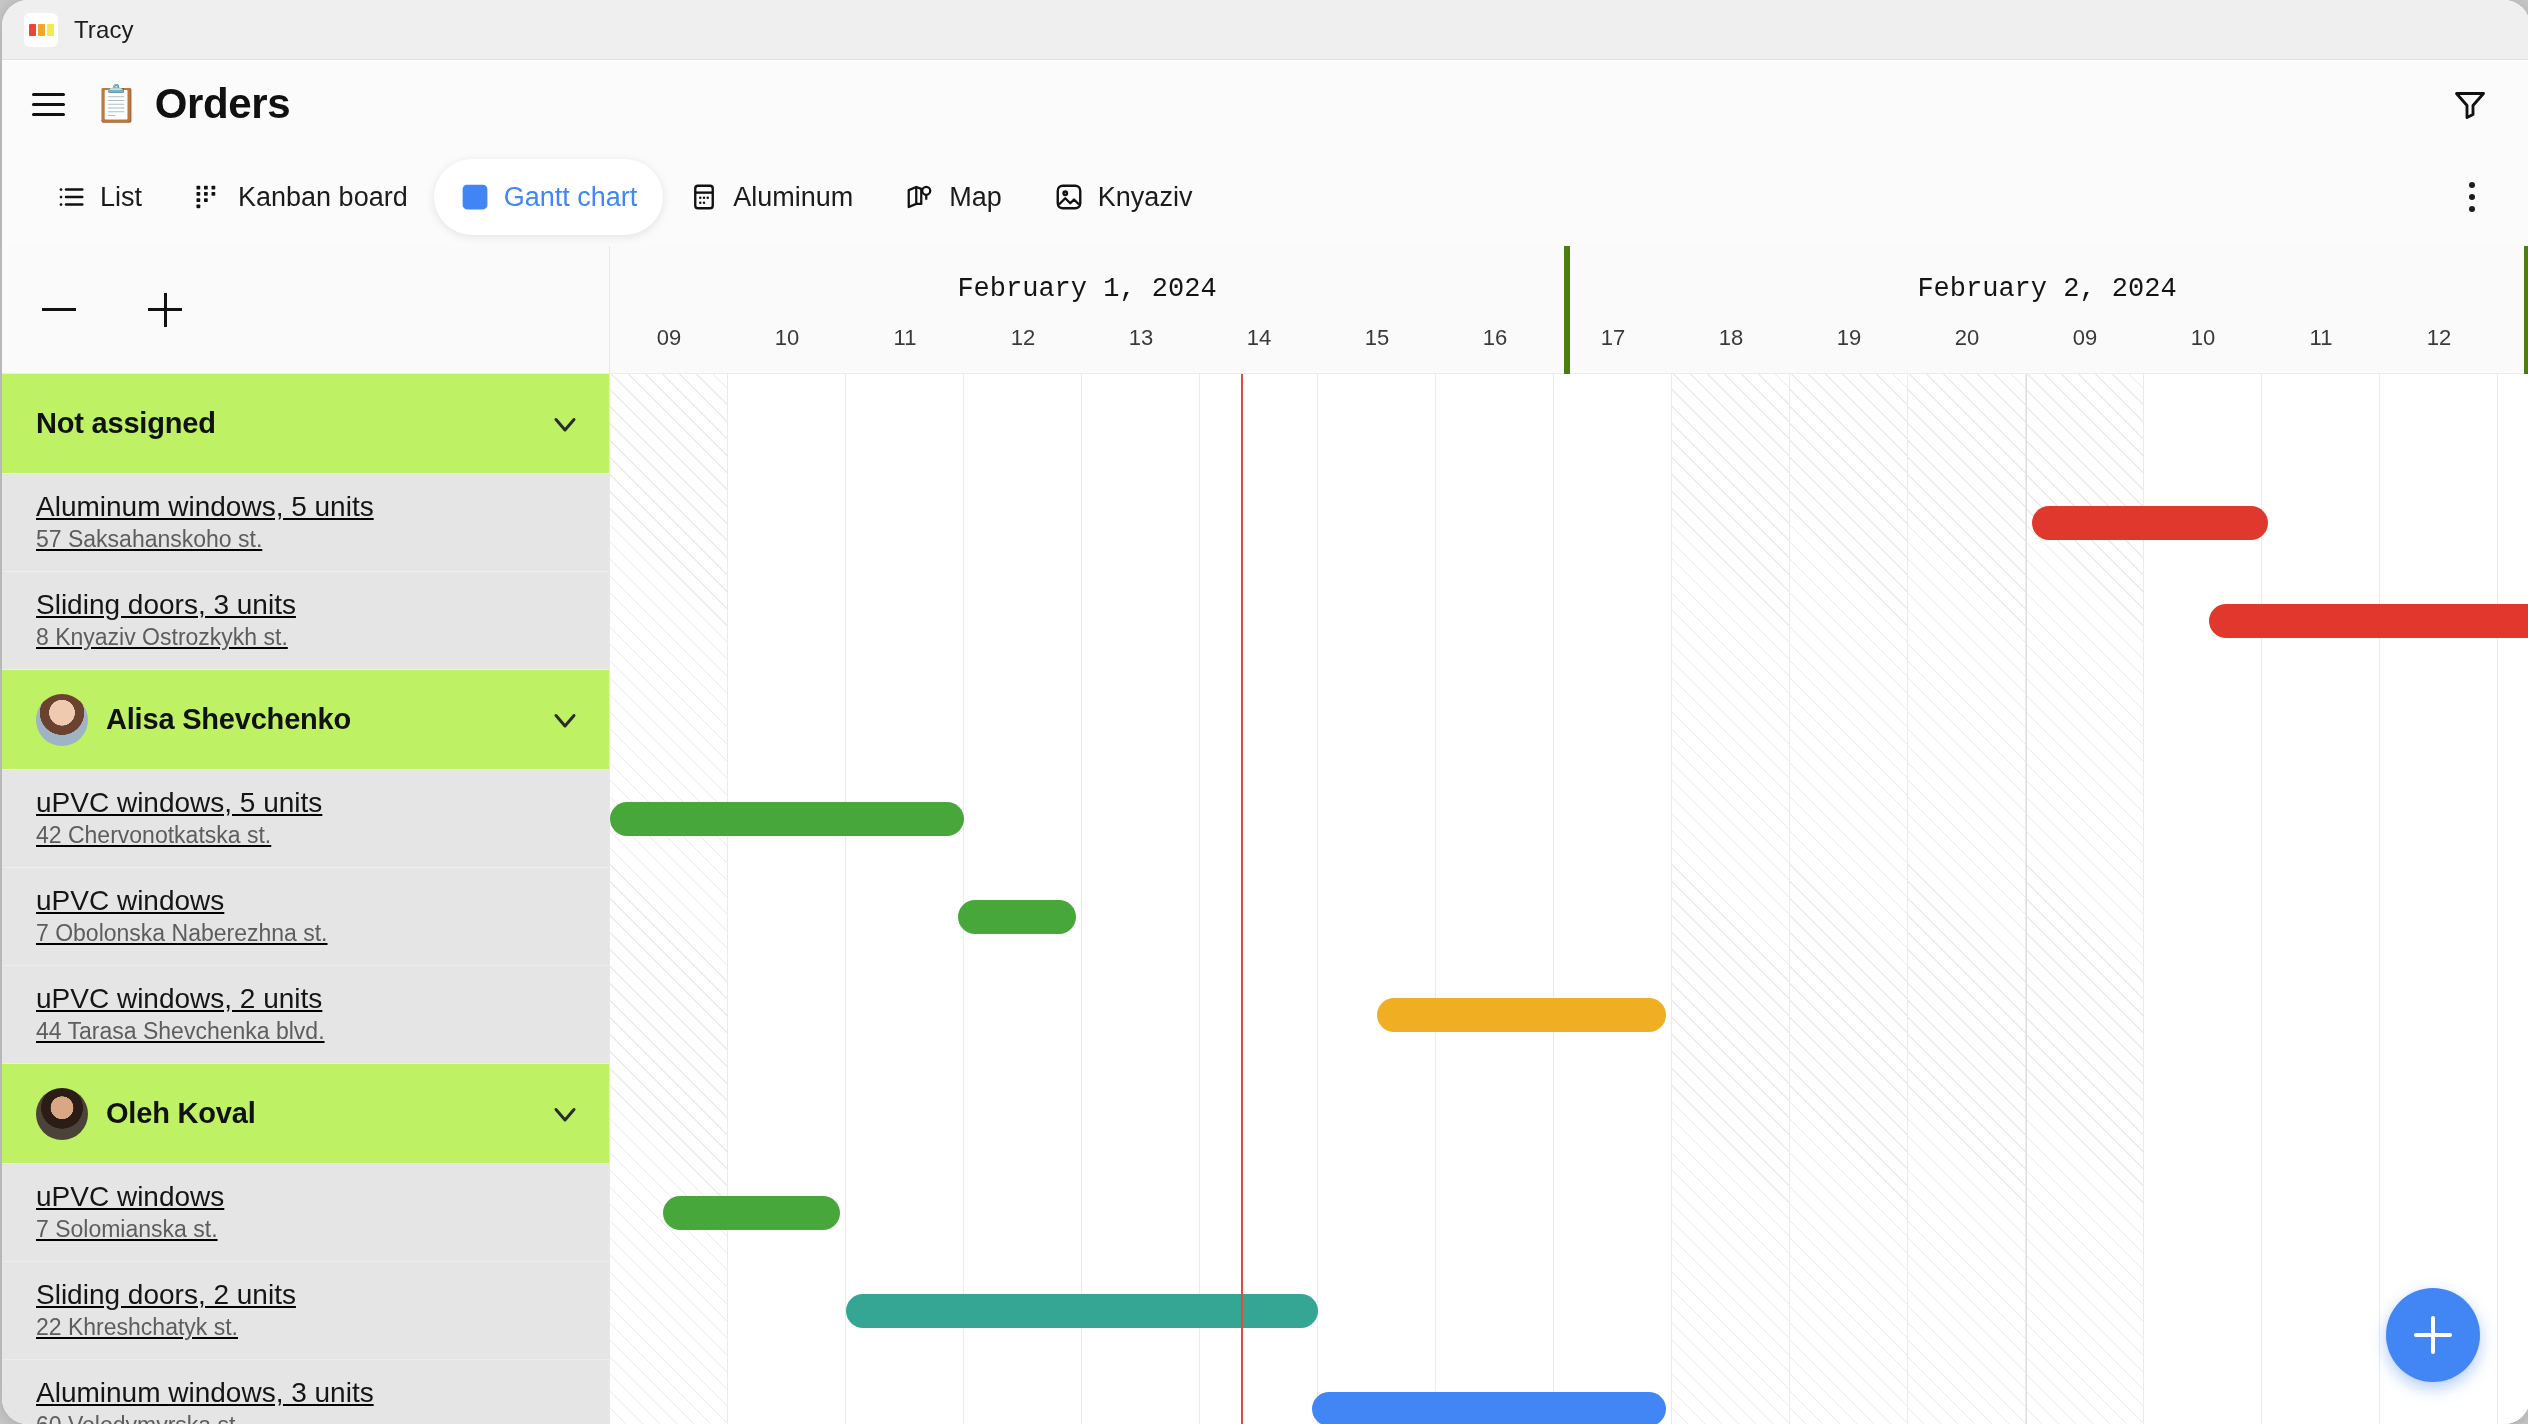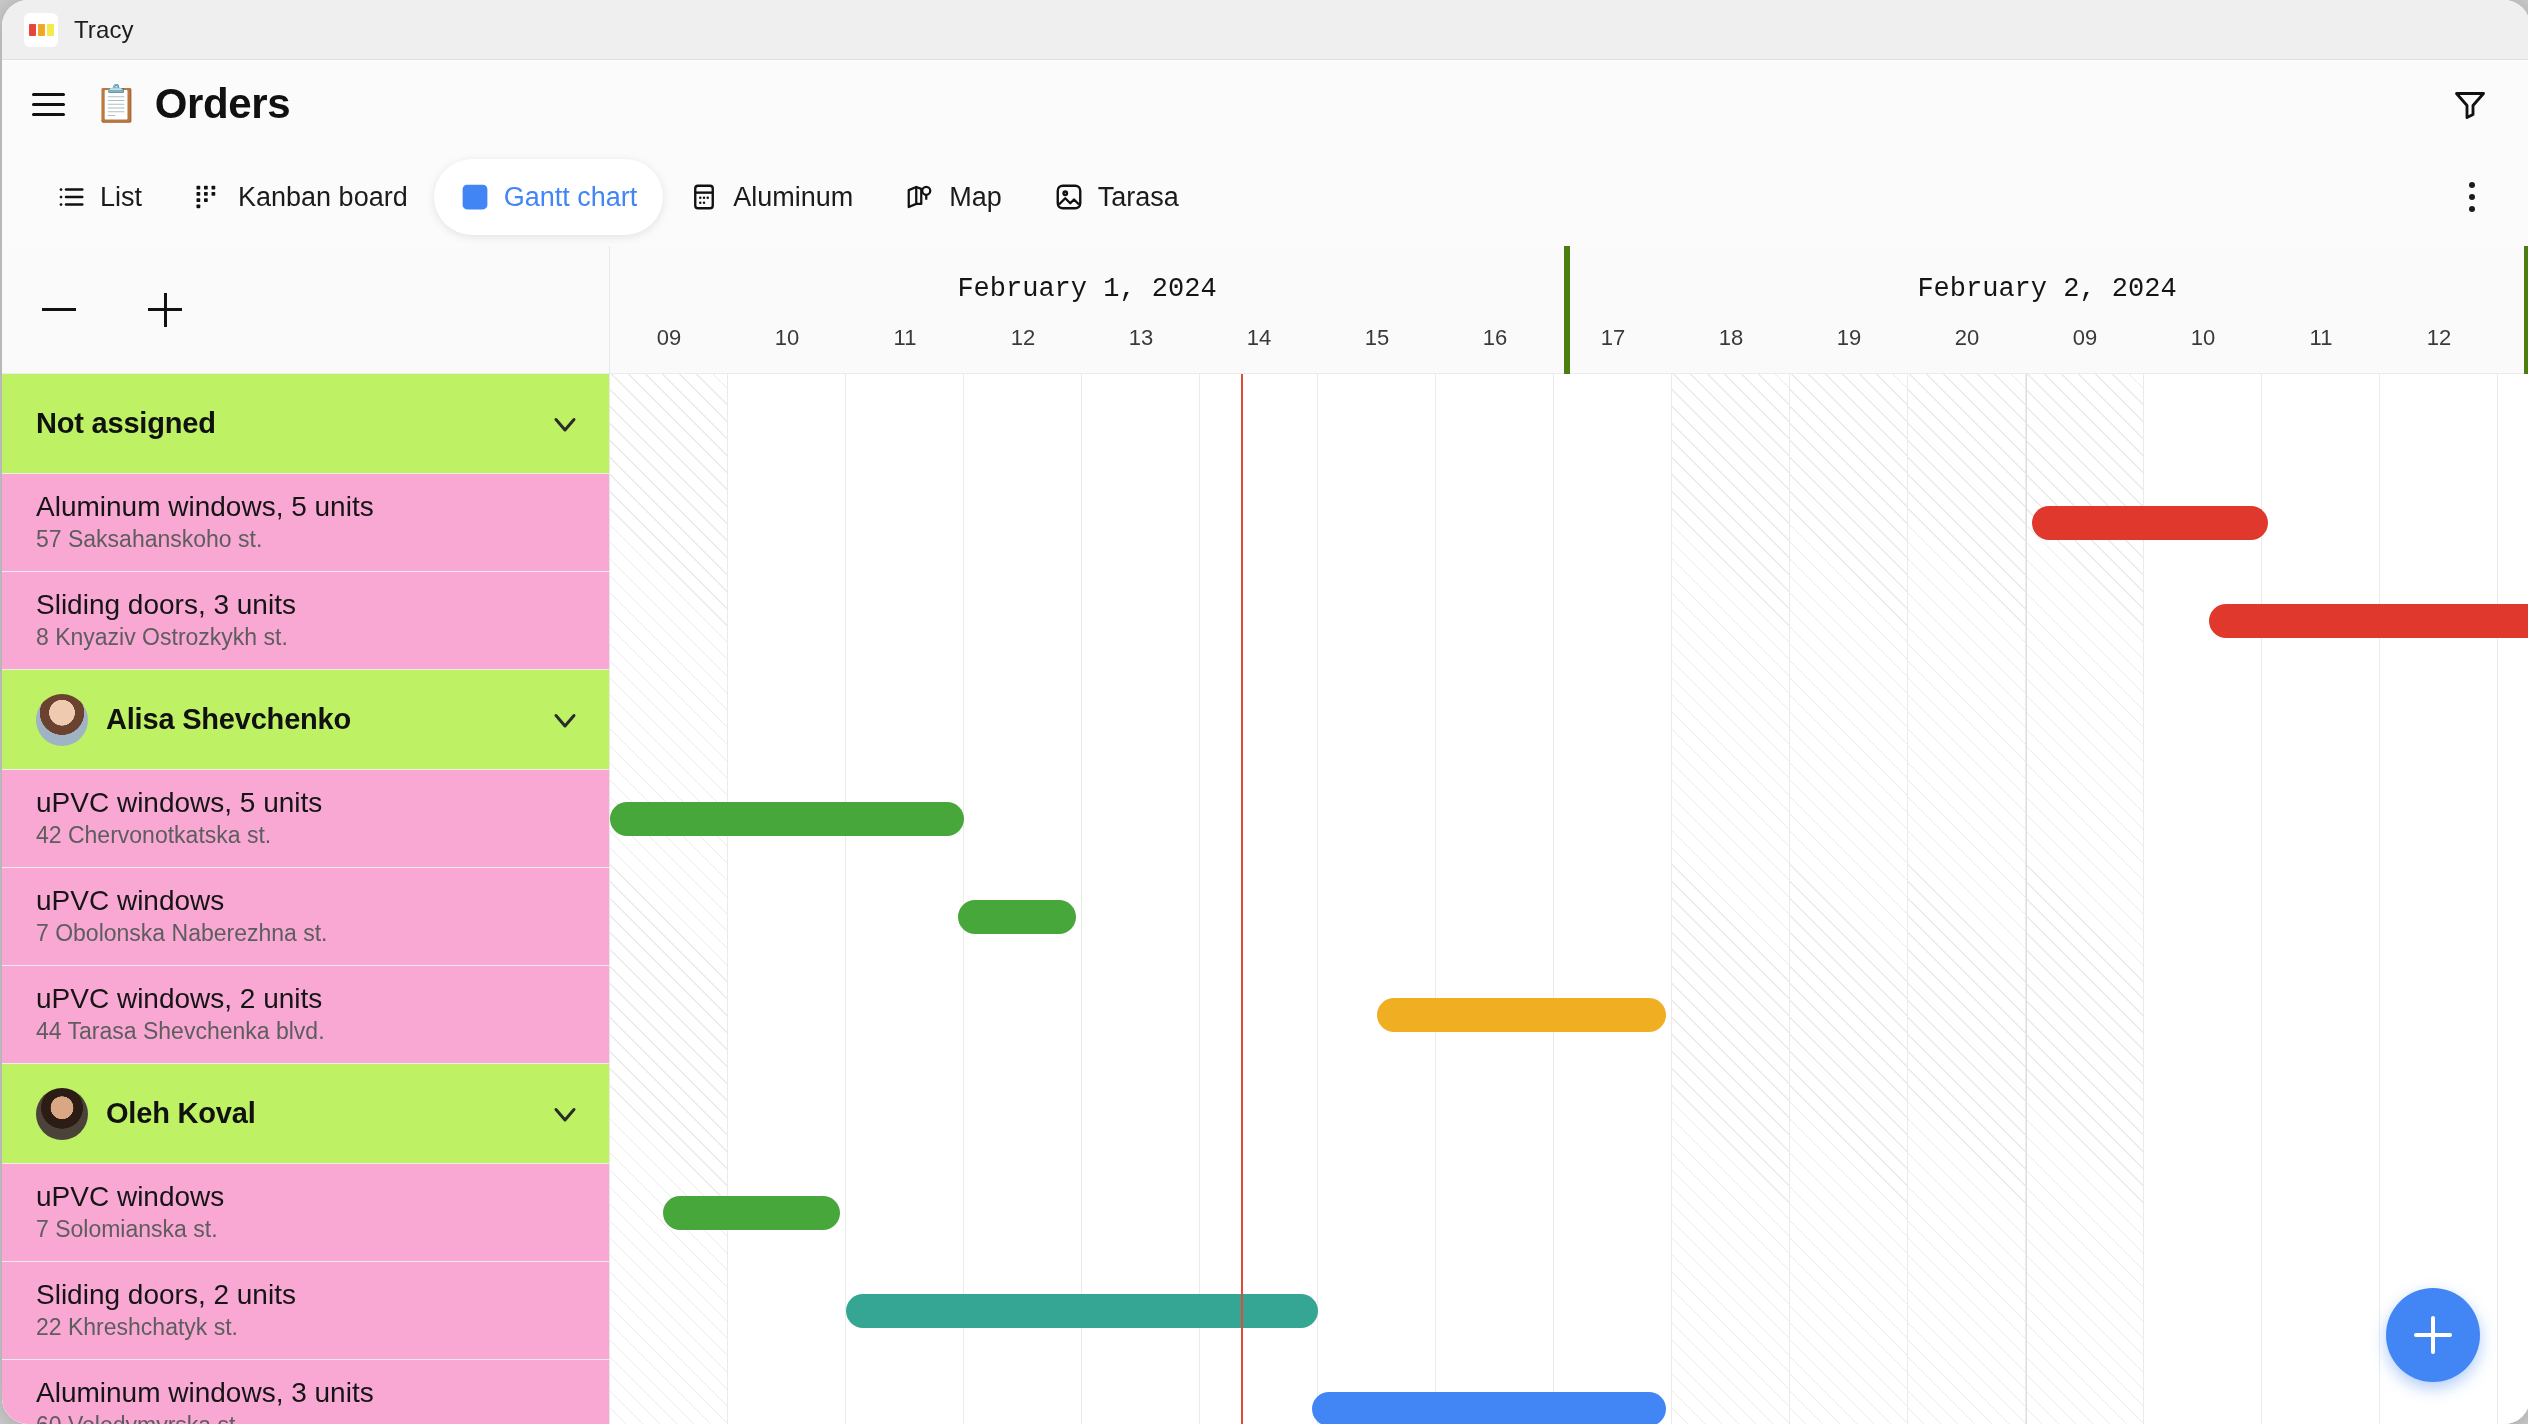--- a/index.html
+++ b/index.html
@@ -126,21 +126,21 @@
     background: radial-gradient(circle at 50% 38%, #d9a784 0 27%, #2c1d14 28% 50%, #4b4339 51% 100%);
   }
   .group-title { font-size: 29px; font-weight: 700; color: #111; letter-spacing: -.2px; }
   .group-row .chev { margin-left: auto; width: 36px; height: 36px; }
 
   .task-row {
     height: 98px; flex: 0 0 98px;
     border-bottom: 1px solid #ededed;
     padding: 0 24px 0 34px;
     display: flex; flex-direction: column; justify-content: center;
-    background: #f9a8d4; cursor: pointer;
+    background: #e5e5e5; cursor: pointer; text-decoration: underline;
   }
   .task-title { font-size: 28px; color: #151515; line-height: 1.12;
     white-space: nowrap; overflow: hidden; }
   .task-addr { font-size: 23px; color: #5d5d5d; line-height: 1.2; margin-top: 4px;
     white-space: nowrap; overflow: hidden; }
 
   
   .timeline { flex: 1 1 auto; position: relative; overflow: hidden; background:#fff; }
   .tl-head { height: 128px; position: relative; background: #fafafa;
     border-bottom: 1px solid #ececec; }
@@ -289,21 +289,21 @@
     </div>
 
     <div class="tab">
       <span class="tab-ico">
         <svg width="30" height="30" viewBox="0 0 24 24" fill="none" stroke="#111" stroke-width="1.9" stroke-linejoin="round">
           <rect x="3" y="3" width="18" height="18" rx="4"></rect>
           <circle cx="9" cy="9" r="1.4"></circle>
           <path d="M4 18l5-5 4 4 3-3 4 4"></path>
         </svg>
       </span>
-      <span>Tarasa</span>
+      <span>Knyaziv</span>
     </div>
 
     <div class="tab-spacer"></div>
     <div class="kebab">
       <b></b>
         <b></b>
         <b></b>
     </div>
   </div>
 

